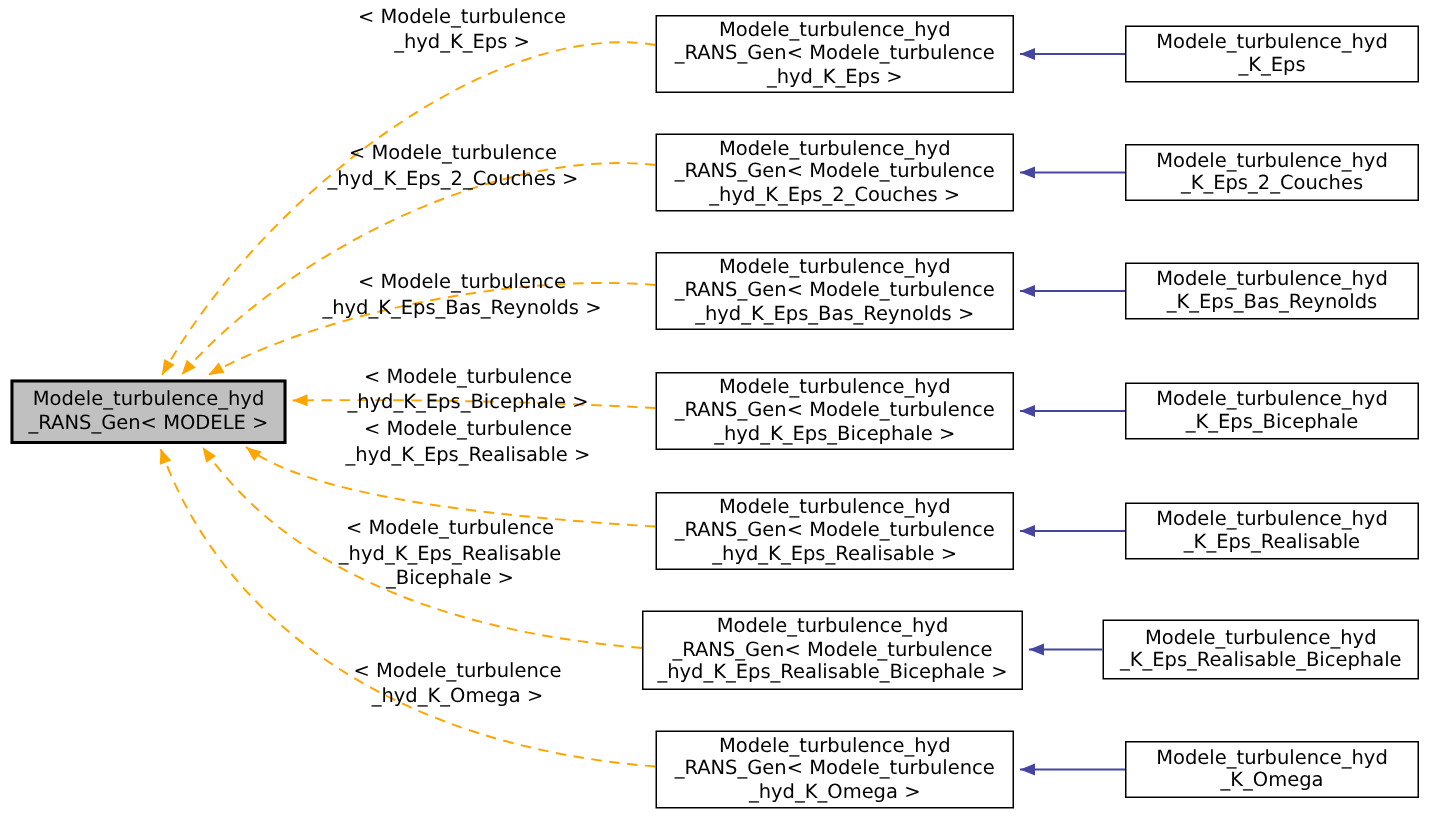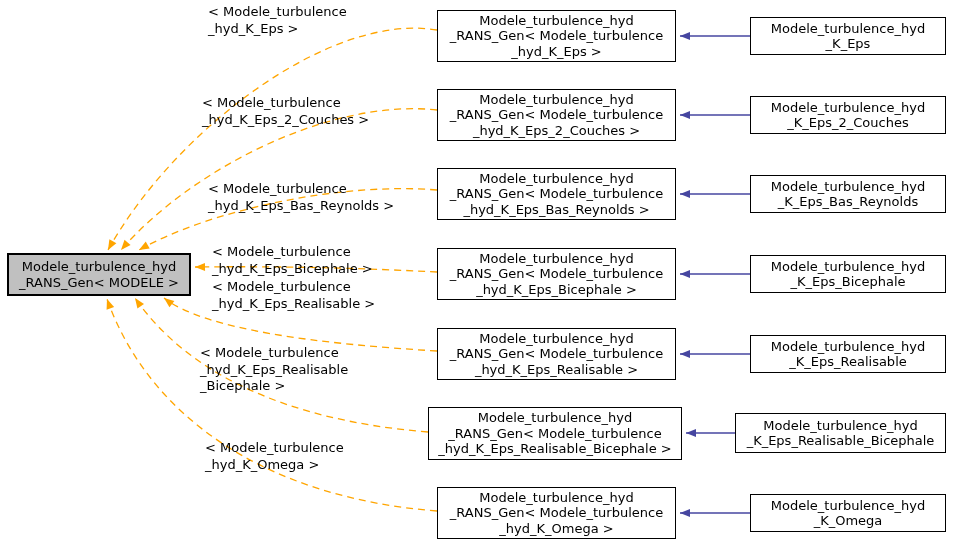--- a/index.html
+++ b/index.html
@@ -17,21 +17,21 @@
   }
   .edges{position:absolute;left:0;top:0;width:956px;height:549px;}
   .node{
     position:absolute;display:flex;align-items:center;justify-content:center;
     text-align:center;white-space:pre-line;
     border:1px solid var(--node-border);background:var(--node-fill);
     font-size:13px;line-height:15.5px;box-sizing:border-box;cursor:pointer;
   }
   .node.root{background:var(--root-fill);border-width:2px;}
   .edge-label{
-    position:absolute;width:200px;text-align:left;white-space:pre-line;
+    position:absolute;width:200px;text-align:center;white-space:pre-line;
     font-size:13px;line-height:16.5px;
   }
   path.tmpl{fill:none;stroke:var(--template-edge);stroke-width:1.3;stroke-dasharray:7 5;}
   path.inh{fill:none;stroke:var(--inheritance-edge);stroke-width:1.3;}
 </style>
 </head>
 <body>
 
 <div class="canvas">
 

